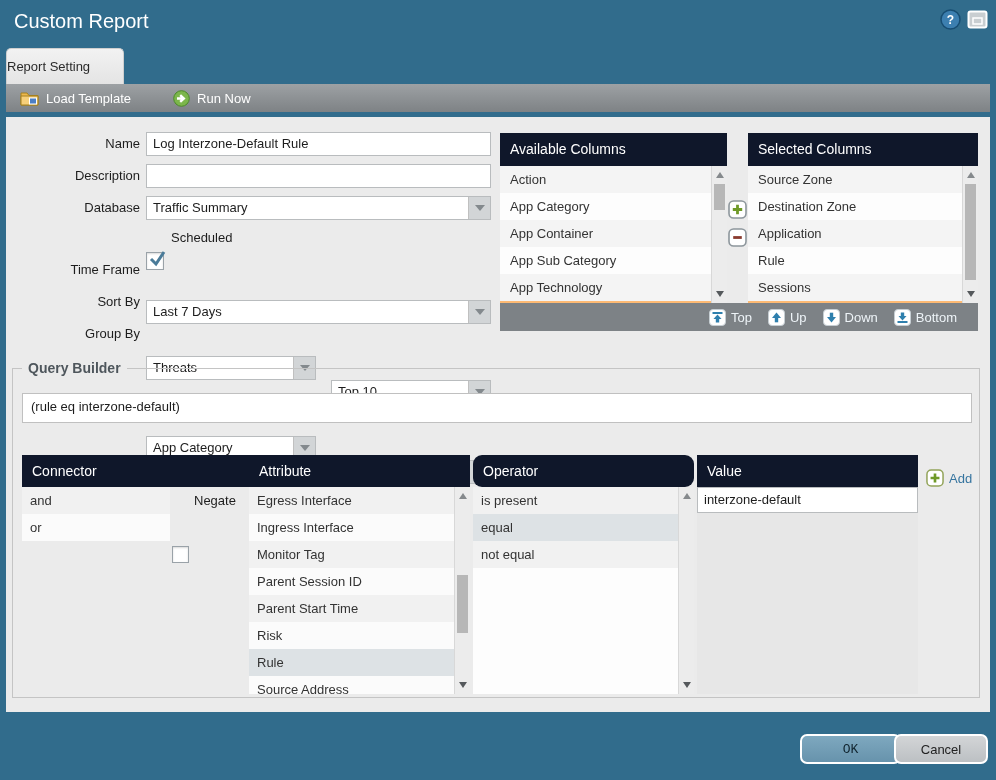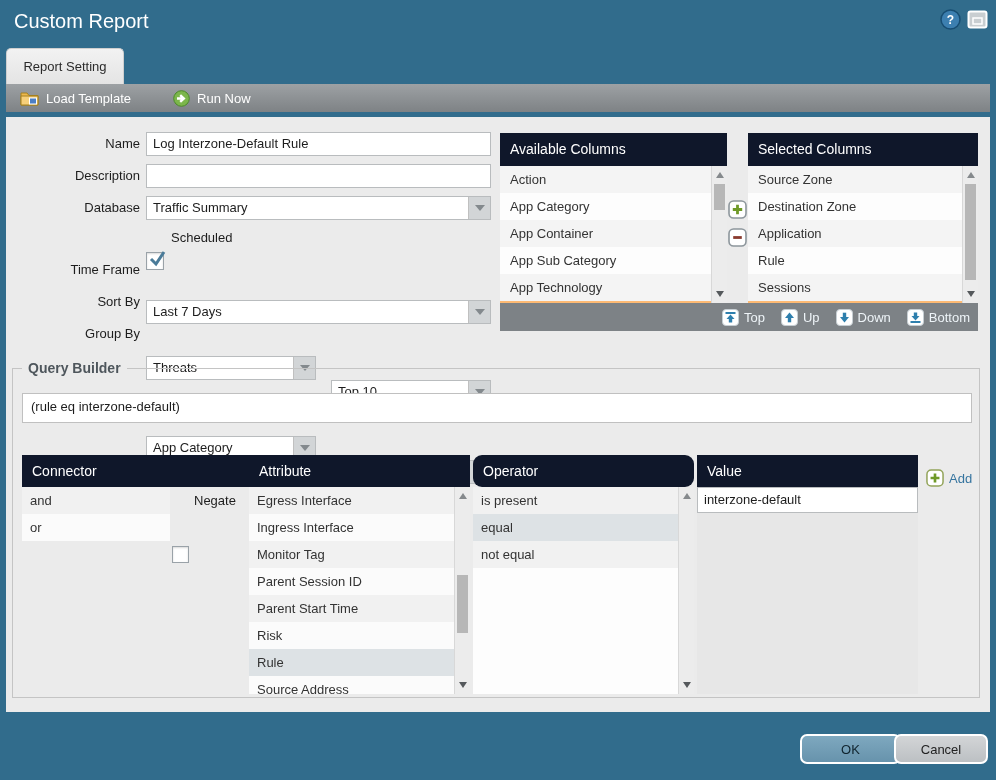--- a/index.html
+++ b/index.html
@@ -15,21 +15,21 @@
   
   .dlg-title { left:14px; top:10px; color:#ffffff; font-size:20px; }
   .titlebar-icons { right:8px; top:9px; display:flex; gap:6px; align-items:center; }
 
   
   .tab {
     left:6px; top:48px; width:118px; height:36px;
     background:linear-gradient(#f2f2f2,#e4e4e4);
     border-radius:5px 5px 0 0;
     border:1px solid #cfcfcf; border-bottom:none;
-    display:flex; align-items:center; justify-content:center;
+    display:flex; align-items:center; justify-content:flex-start;
     font-size:13px; color:#2b2b2b;
   }
 
   
   .toolbar {
     left:6px; top:84px; width:984px; height:28px;
     background:linear-gradient(#9da1a4,#7e8285);
     display:flex; align-items:center; gap:0;
   }
   .tool-btn { display:flex; align-items:center; gap:7px; color:#ffffff; font-size:13px; padding:0 10px; height:100%; cursor:default; }
@@ -75,21 +75,21 @@
   .vscroll { position:absolute; right:0; top:0; bottom:0; width:16px; background:#ececec; border-left:1px solid #d8d8d8; }
   .sb-up, .sb-dn { position:absolute; left:4px; width:0; height:0; border-left:4px solid transparent; border-right:4px solid transparent; }
   .sb-up { top:6px; border-bottom:6px solid #85898c; }
   .sb-dn { bottom:6px; border-top:6px solid #55595c; }
   .sb-thumb { position:absolute; left:2px; width:11px; background:#b7b7b7; }
 
   .mini-btn { cursor:default; }
 
   .action-bar {
     left:494px; top:186px; width:478px; height:28px; background:#7d8286;
-    display:flex; align-items:center; justify-content:flex-end; gap:16px; padding-right:8px;
+    display:flex; align-items:center; justify-content:flex-end; gap:16px; padding-right:21px;
   }
   .order-btn { display:flex; align-items:center; gap:5px; color:#eef4f8; font-size:13px; }
 
   
   .fieldset { left:6px; top:251px; width:968px; height:330px; border:1px solid #c4c4c4; }
   .legend {
     left:16px; top:243px; background:#ebebeb; padding:0 6px;
     font-size:14px; font-weight:bold; color:#4e565c;
   }
   .qtext {
@@ -103,21 +103,21 @@
   .qrow:nth-child(odd) { background:#f1f1f1; }
   .qrow.sel { background:#dde2e5; }
   .add-btn { display:flex; align-items:center; gap:5px; font-size:13px; color:#35749f; }
 
   
   .btn {
     position:absolute; height:30px; border:2px solid #ffffff; border-radius:7px;
     display:flex; align-items:center; justify-content:center;
     font-size:13px;
   }
-  .btn-ok { left:800px; top:734px; width:101px; background:linear-gradient(#7ea8bf,#6793ac); color:#10242e; }
+  .btn-ok { left:800px; top:734px; width:101px; background:linear-gradient(#7ea8bf,#6793ac); color:#10242e;font-family:Liberation Mono, monospace; }
   .btn-cancel { left:894px; top:734px; width:94px; background:linear-gradient(#d3d5d7,#bcc0c3); color:#222; }
 </style>
 </head>
 <body>
 
 <div class="abs dlg-title">Custom Report</div>
 <div class="abs titlebar-icons">
   <span style="display:inline-flex;">
     <svg width="21" height="21" viewBox="0 0 21 21">
       <circle cx="10.5" cy="10.5" r="9.5" fill="#3c7fb0" stroke="#174d72" stroke-width="1.5"></circle>

